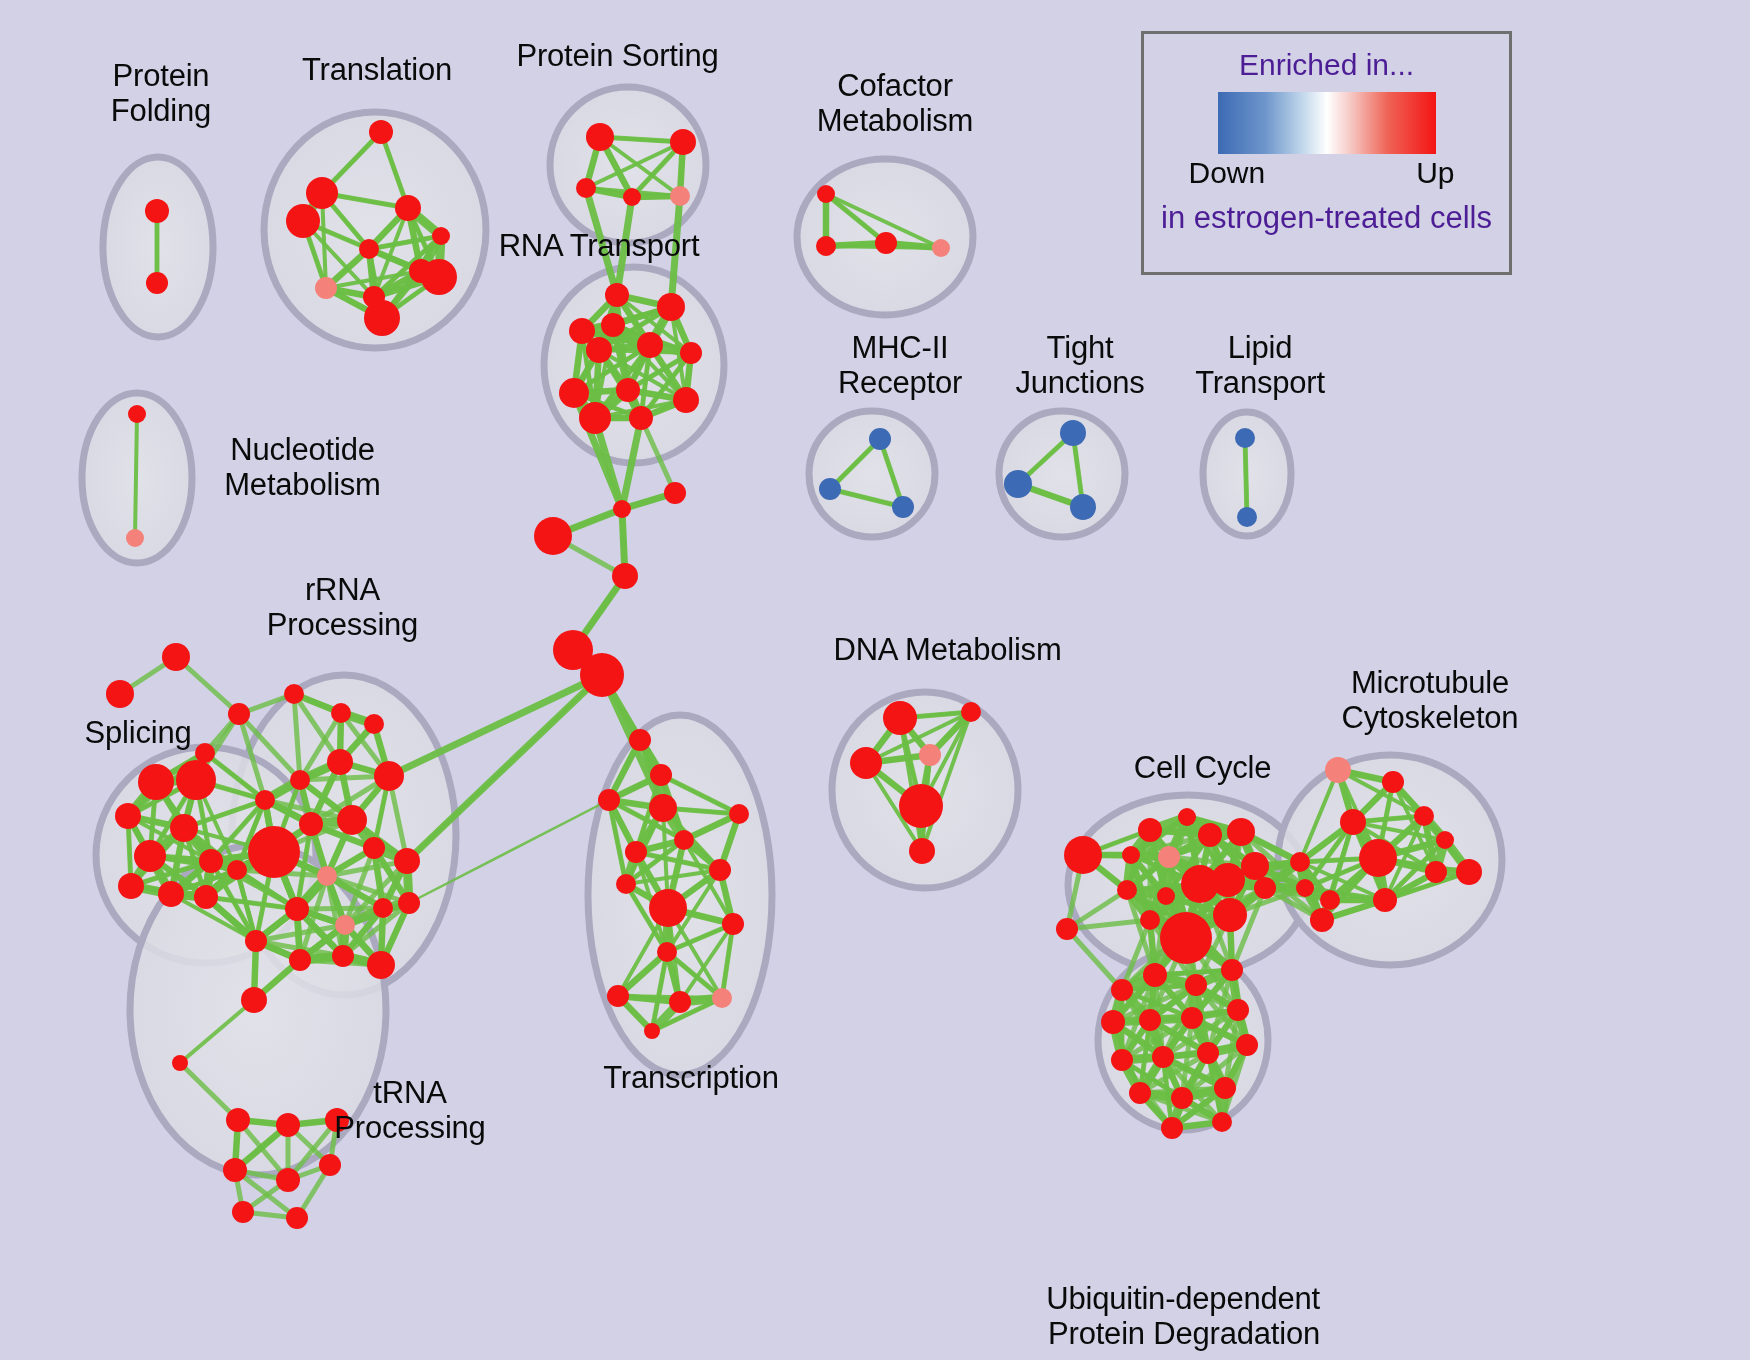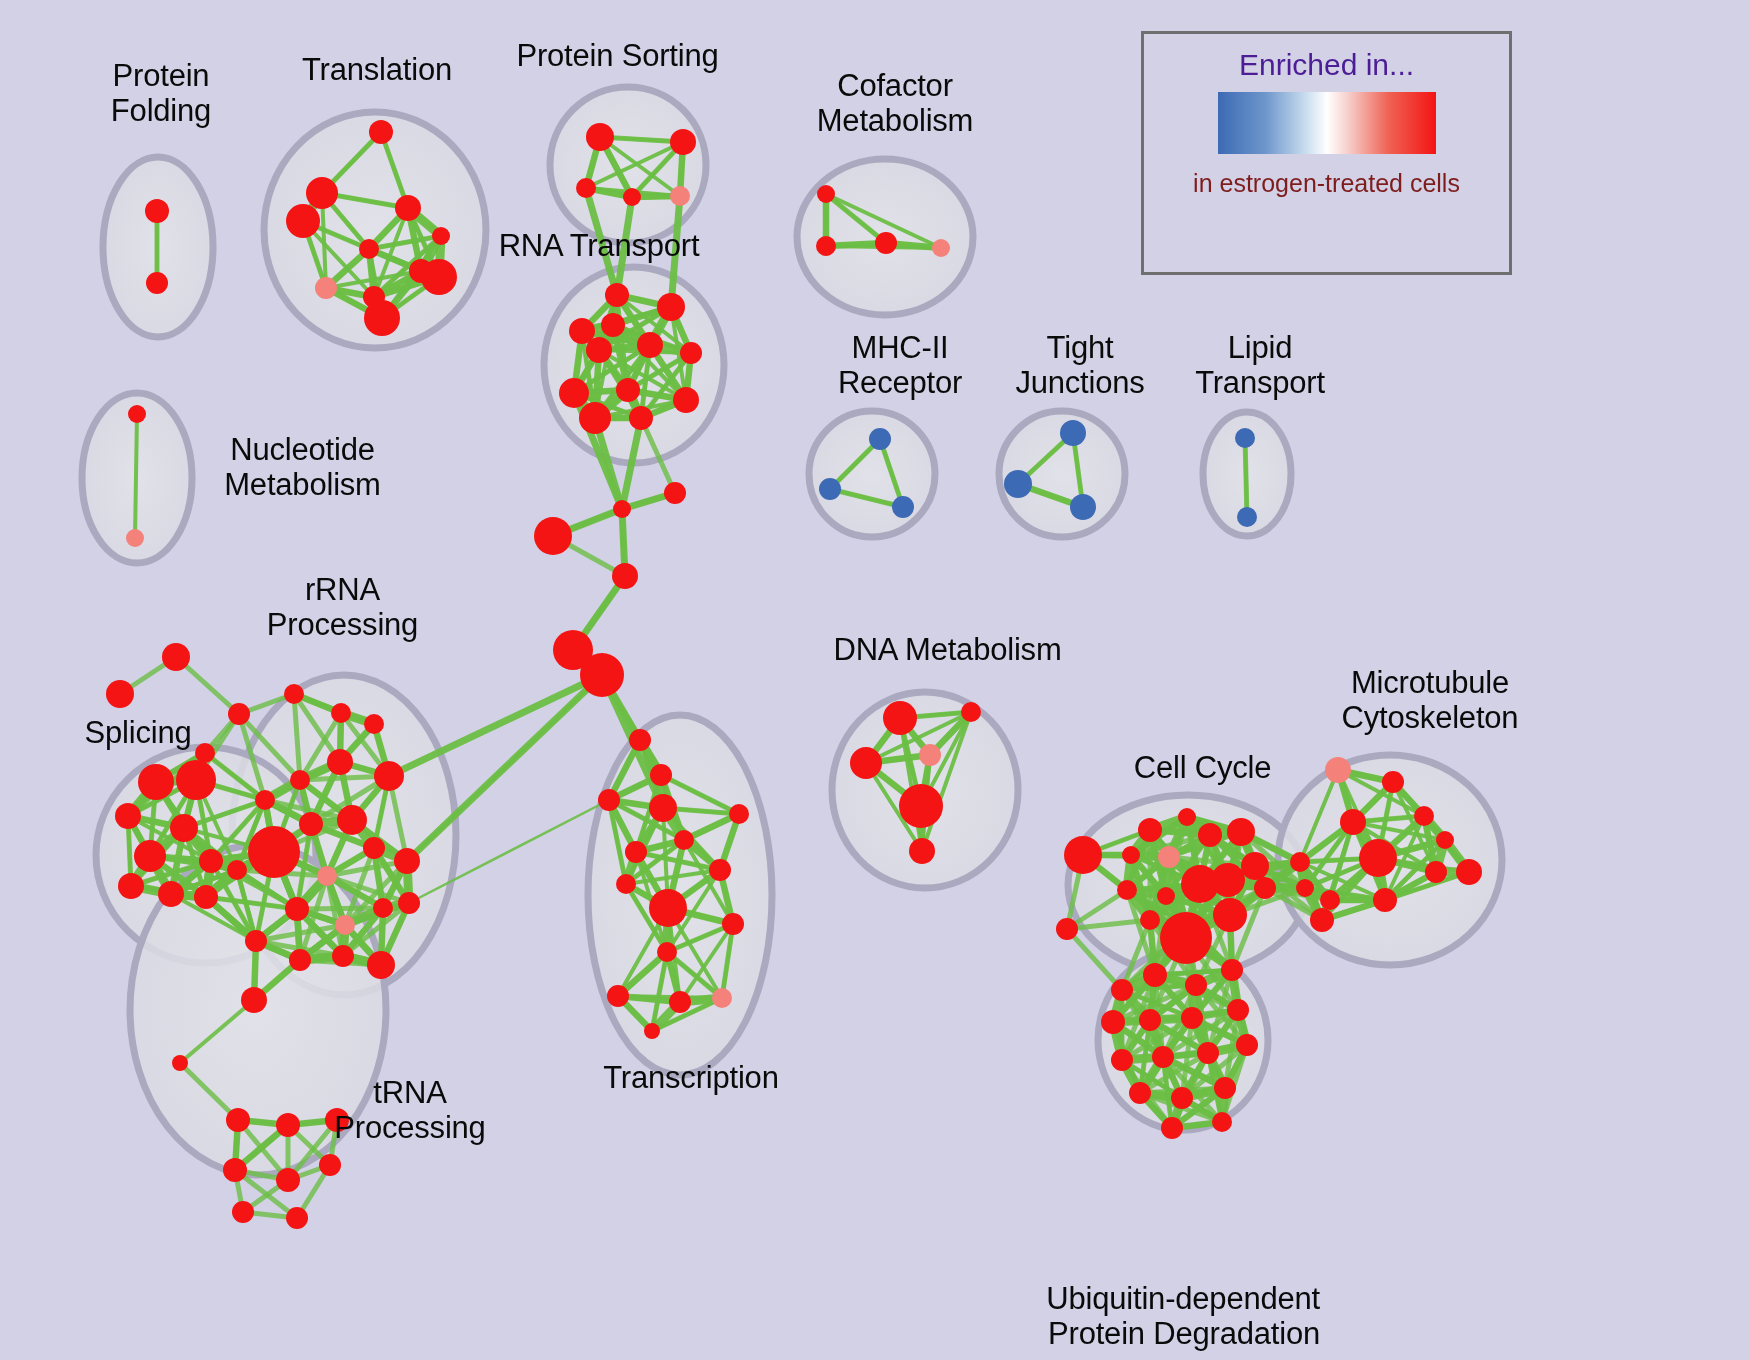--- a/index.html
+++ b/index.html
@@ -36,21 +36,21 @@
     margin:10px auto 0 auto;
     width:218px;height:62px;
     background:linear-gradient(to right,#3c6ab4 0%,#6f97cc 22%,#c8dcee 40%,#ffffff 50%,#f6cdc9 60%,#ef6355 78%,#f41414 100%);
   }
   #legend .ends{
     position:relative;width:268px;margin:2px auto 0 auto;height:38px;
   }
   #legend .ends .down{position:absolute;left:-4px;top:0;font-size:30px;color:#0a0a0a;}
   #legend .ends .up{position:absolute;right:6px;top:0;font-size:30px;color:#0a0a0a;}
   #legend .sub{
-    text-align:center;color:#7f1d1d;font-size:25px;line-height:31px;margin-top:14px;
+    text-align:center;color:#4c1d95;font-size:31px;line-height:31px;margin-top:8px;
   }
 </style>
 </head>
 <body>
 
 <div id="stage">
 
   <svg id="net" viewBox="0 0 1750 1360">
     <defs>
       <radialGradient id="cg" cx="50%" cy="50%" r="62%">
@@ -1271,16 +1271,20 @@
       <div class="cluster-label" style="left: 1105px; top: 750px; width: 195px;">Cell Cycle</div>
       <div class="cluster-label" style="left: 1305px; top: 665px; width: 250px;">Microtubule
 Cytoskeleton</div>
       <div class="cluster-label" style="left: 990px; top: 1281px; width: 330px; text-align: right;">Ubiquitin-dependent
 Protein Degradation</div>
     </div>
 
   <div id="legend">
     <div class="ltitle">Enriched in...</div>
     <div class="bar"></div>
+    <div class="ends">
+      <span class="down">Down</span>
+      <span class="up">Up</span>
+    </div>
     <div class="sub">in estrogen-treated cells</div>
   </div>
 
 </div>
 
 </body></html>

